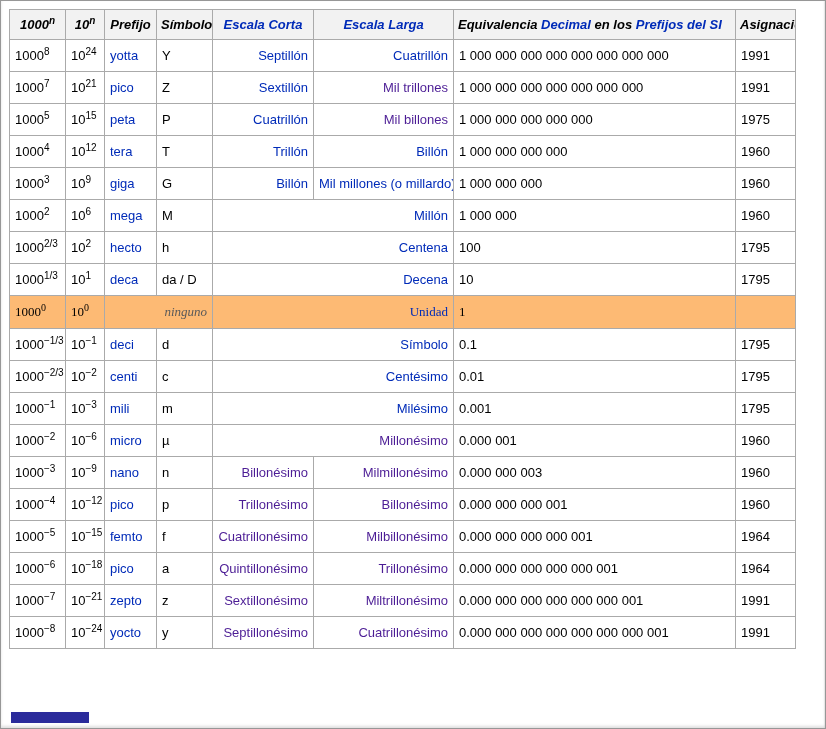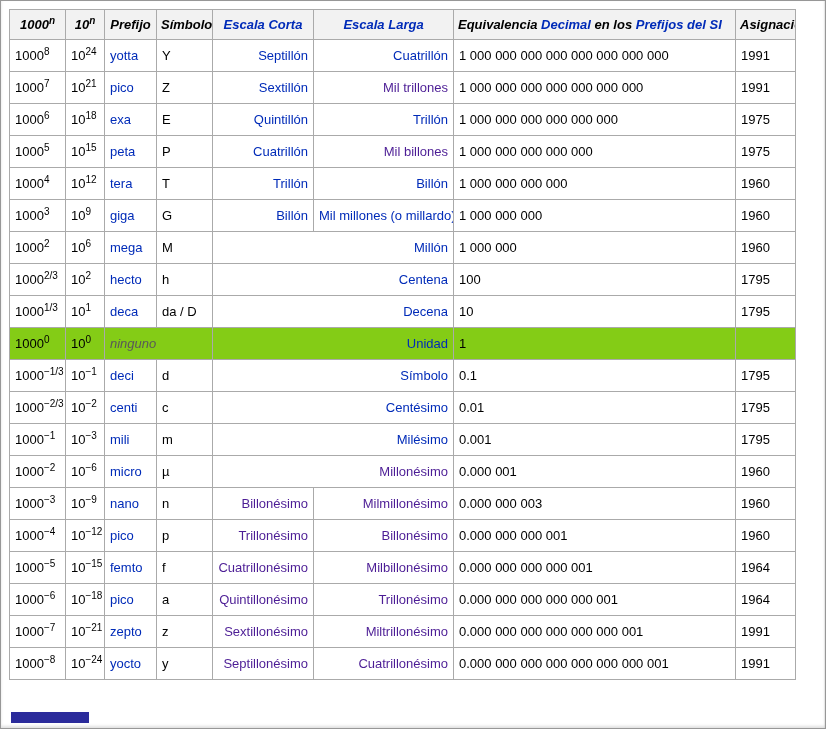--- a/index.html
+++ b/index.html
@@ -41,30 +41,30 @@
   }
   th.left { text-align: left; }
   td {
     padding: 8px 5px;
     height: 32px;
     background: #ffffff;
     text-align: left;
     vertical-align: middle;
   }
   td.center { text-align: right; }
-  tr.hl td { background: #84cc16; }
+  tr.hl td { background: #fdba74; font-family: Liberation Serif, serif; }
   sup { font-size: 10px; line-height: 0; }
   a { text-decoration: none; cursor: pointer; }
   a.link { color: #002bb8; }
   a.redlink { color: #4c1d95; }
   th a.link { font-weight: bold; text-align: right; }
   td.ninguno {
     font-style: italic;
     color: #595959;
-    text-align: left;
+    text-align: right;
   }
   .bottom-bar {
     position: absolute;
     left: 10px;
     bottom: 5px;
     width: 78px;
     height: 11px;
     background: #2b2b9b;
   }
 </style>
@@ -110,30 +110,20 @@
           <td><span>1000</span><sup>7</sup></td>
           <td><span>10</span><sup>21</sup></td>
           <td><a class="link">pico</a></td>
           <td>Z</td>
           <td class="center"><a class="link">Sextillón</a></td>
           <td class="center"><a class="redlink">Mil trillones</a></td>
           <td>1 000 000 000 000 000 000 000</td>
           <td>1991</td>
         </tr>
         <tr>
-          <td><span>1000</span><sup>6</sup></td>
-          <td><span>10</span><sup>18</sup></td>
-          <td><a class="link">exa</a></td>
-          <td>E</td>
-          <td class="center"><a class="link">Quintillón</a></td>
-          <td class="center"><a class="link">Trillón</a></td>
-          <td>1 000 000 000 000 000 000</td>
-          <td>1975</td>
-        </tr>
-        <tr>
           <td><span>1000</span><sup>5</sup></td>
           <td><span>10</span><sup>15</sup></td>
           <td><a class="link">peta</a></td>
           <td>P</td>
           <td class="center"><a class="link">Cuatrillón</a></td>
           <td class="center"><a class="redlink">Mil billones</a></td>
           <td>1 000 000 000 000 000</td>
           <td>1975</td>
         </tr>
         <tr>

